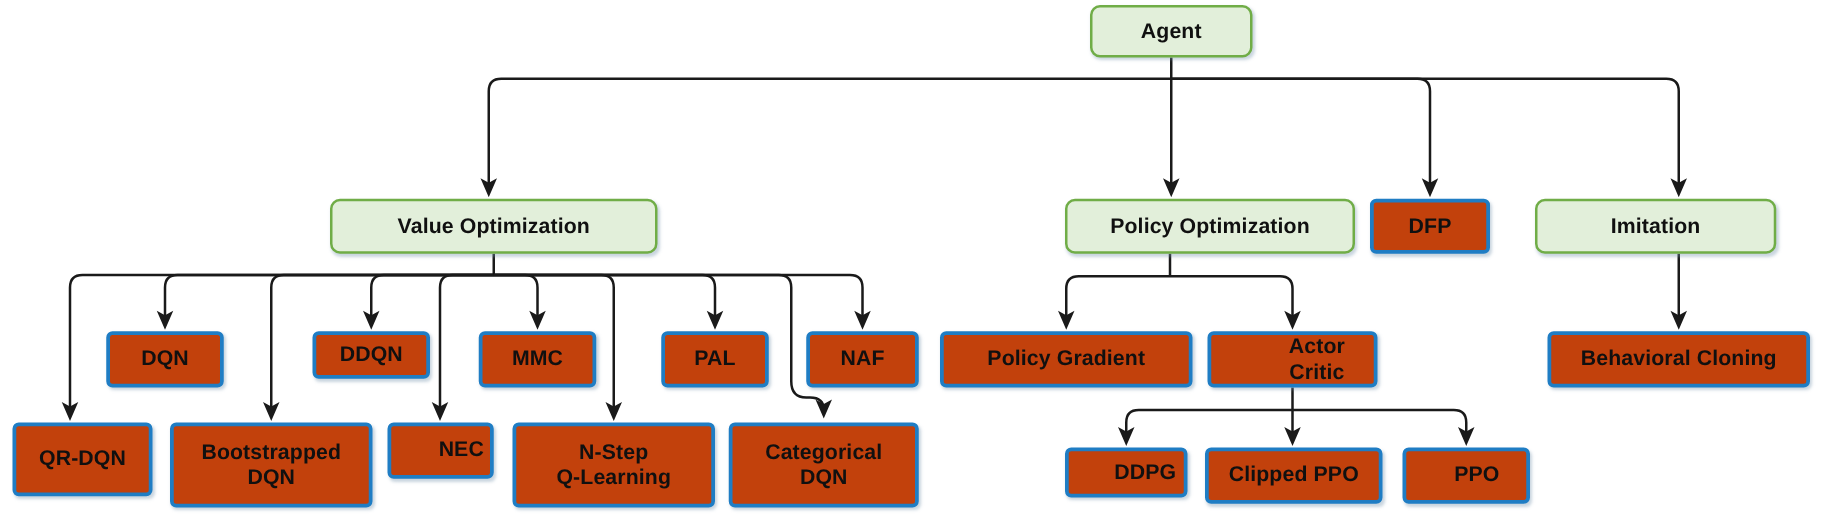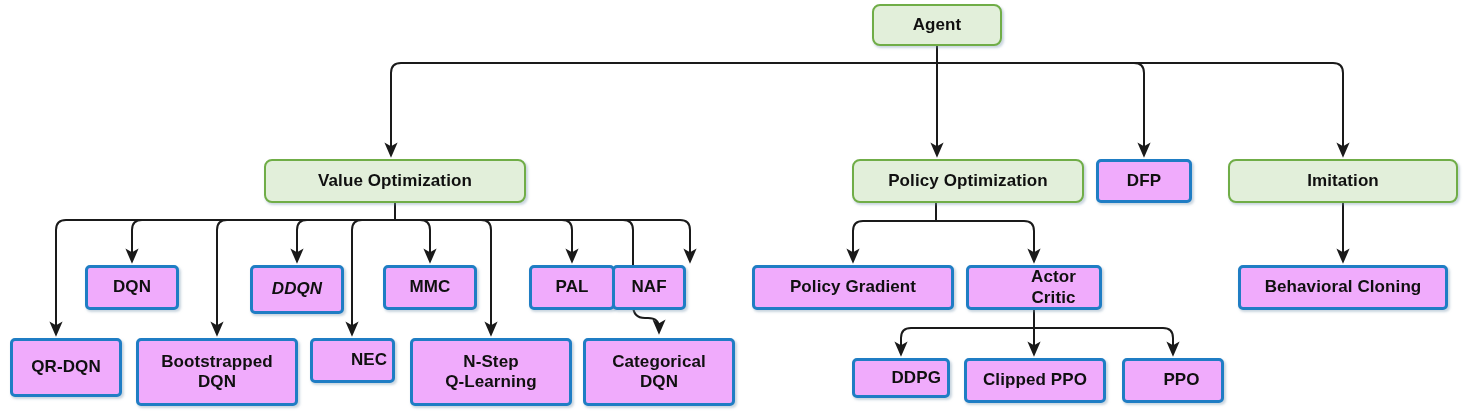--- a/index.html
+++ b/index.html
@@ -43,21 +43,21 @@
     display: block;
     padding: 0 6px;
     white-space: pre-line;
   }
   .node.green {
     background: #e2efda;
     border: 2.5px solid #70ad47;
     border-radius: 8px;
   }
   .node.blue {
-    background: #f0abfc;
+    background: #c2410c;
     border: 3px solid #1f7dc4;
     border-radius: 5px;
   }
 </style>
 </head>
 <body>
 
 <div id="canvas">
 
   <svg id="edges" viewBox="0 0 1468 411" xmlns="http://www.w3.org/2000/svg">
@@ -100,36 +100,36 @@
       </div>
       <div class="node green" style="left: 264px; top: 159px; width: 262px; height: 44px; font-size: 17px;">
         <span class="label">Value Optimization</span>
       </div>
       <div class="node green" style="left: 820px; top: 159px; width: 232px; height: 44px; font-size: 17px; margin-left: 32px;">
         <span class="label">Policy Optimization</span>
       </div>
       <div class="node blue" style="left: 1096px; top: 159px; width: 96px; height: 44px; font-size: 17px;">
         <span class="label">DFP</span>
       </div>
-      <div class="node green" style="left: 1228px; top: 159px; width: 230px; height: 44px; font-size: 17px;">
+      <div class="node green" style="left: 1228px; top: 159px; width: 193px; height: 44px; font-size: 17px;">
         <span class="label">Imitation</span>
       </div>
       <div class="node blue" style="left: 85px; top: 265px; width: 94px; height: 45px; font-size: 17px;">
         <span class="label">DQN</span>
       </div>
-      <div class="node blue" style="left: 250px; top: 265px; width: 94px; height: 49px; font-size: 17px; font-style: italic;">
+      <div class="node blue" style="left: 250px; top: 265px; width: 94px; height: 38px; font-size: 17px;">
         <span class="label">DDQN</span>
       </div>
       <div class="node blue" style="left: 383px; top: 265px; width: 94px; height: 45px; font-size: 17px;">
         <span class="label">MMC</span>
       </div>
       <div class="node blue" style="left: 529px; top: 265px; width: 86px; height: 45px; font-size: 17px;">
         <span class="label">PAL</span>
       </div>
-      <div class="node blue" style="left: 612px; top: 265px; width: 74px; height: 45px; font-size: 17px;">
+      <div class="node blue" style="left: 645px; top: 265px; width: 90px; height: 45px; font-size: 17px;">
         <span class="label">NAF</span>
       </div>
       <div class="node blue" style="left: 752px; top: 265px; width: 202px; height: 45px; font-size: 17px;">
         <span class="label">Policy Gradient</span>
       </div>
       <div class="node blue" style="left: 966px; top: 265px; width: 136px; height: 45px; font-size: 17px; padding-left: 39px;">
         <span class="label">Actor Critic</span>
       </div>
       <div class="node blue" style="left: 1238px; top: 265px; width: 210px; height: 45px; font-size: 17px;">
         <span class="label">Behavioral Cloning</span>

